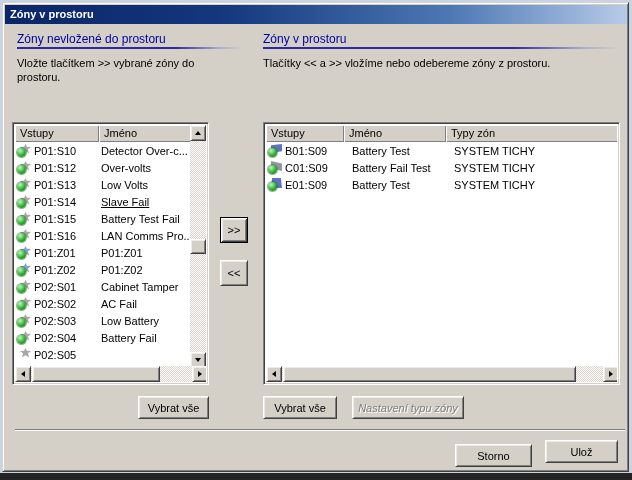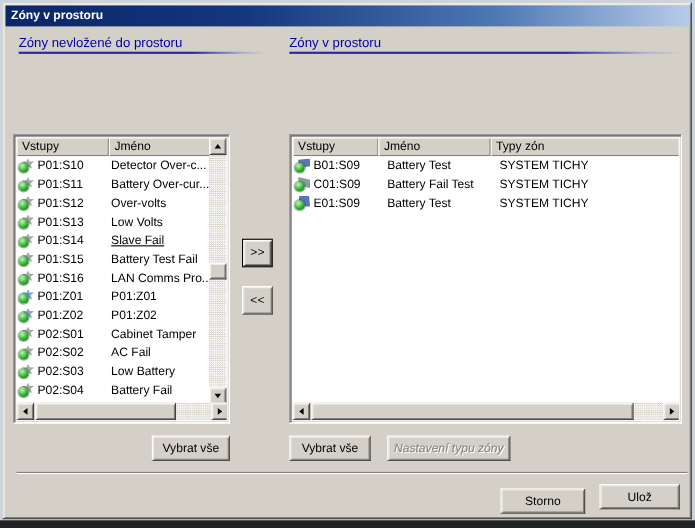--- a/index.html
+++ b/index.html
@@ -77,48 +77,42 @@
 <div class="stage">
   <div class="win"></div>
   <div class="dark-strip"></div>
 
   <div class="titlebar">
     <span>Zóny v prostoru</span>
   </div>
 
   <div class="section-heading" style="left:17px; top:32px;">Zóny nevložené do prostoru</div>
   <div class="heading-rule" style="left:17px; top:47px; width:226px;"></div>
+  <div class="desc" style="left:17px; top:56px; width:198px;">Vložte tlačítkem &gt;&gt; vybrané zóny do prostoru.</div>
 
   <div class="section-heading" style="left:263px; top:32px;">Zóny v prostoru</div>
   <div class="heading-rule" style="left:263px; top:47px; width:357px;"></div>
   <div class="desc" style="left:263px; top:56px; width:366px;">
+    <div>Tlačítky &lt;&lt; a &gt;&gt; vložíme nebo odebereme zóny z prostoru.</div>
   </div>
 
   <div class="lv" style="left:12px; top:122px; width:197px; height:263px;">
     <div class="lv-inner">
       <div class="lv-header" style="width:177px;">
         <div class="hcell" style="width:84px;">Vstupy</div>
         <div class="hcell" style="width:93px;">Jméno</div>
       </div>
       <div class="lv-rows" id="left-rows" style="left:0; top:17px; width:177px; height:226px;">
           <div class="lv-row">
     <span class="zicon grn">
               <i class="glyph"></i>
               <i class="ball"></i>
             </span>
   <span class="cell" style="width: 67px;">P01:S10</span>
             <span class="cell" style="width: 91px;">Detector Over-c...</span>
-          </div>
-          <div class="lv-row">
-    <span class="zicon grn">
-              <i class="glyph"></i>
-              <i class="ball"></i>
-            </span>
-  <span class="cell" style="width: 67px;">P01:S11</span>
-            <span class="cell" style="width: 91px;">Battery Over-cur...</span>
           </div>
           <div class="lv-row">
     <span class="zicon grn">
               <i class="glyph"></i>
               <i class="ball"></i>
             </span>
   <span class="cell" style="width: 67px;">P01:S12</span>
             <span class="cell" style="width: 91px;">Over-volts</span>
           </div>
           <div class="lv-row">

